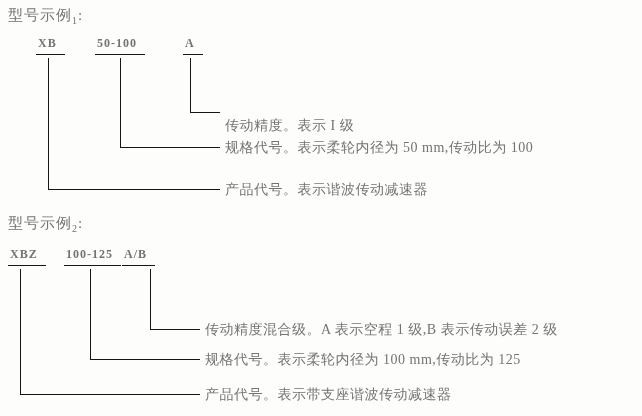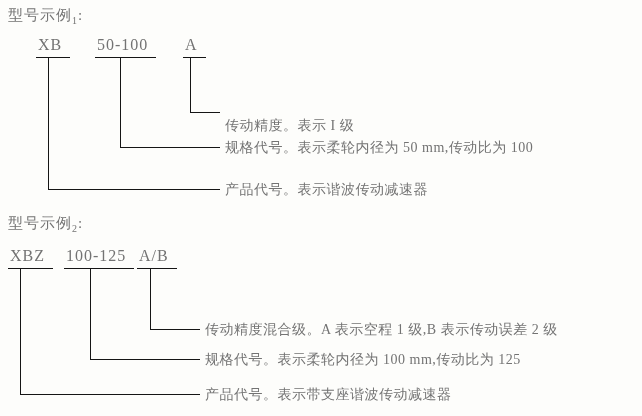--- a/index.html
+++ b/index.html
@@ -15,25 +15,26 @@
   }
   .hdr {
     position: absolute;
     font-size: 15px;
     letter-spacing: 1px;
     white-space: nowrap;
   }
   .hdr sub { font-size: 10px; line-height: 1; }
   .code {
     position: absolute;
-    font-size: 16px;
+    font-size: 12px;
     letter-spacing: 1px;
     padding: 0 8px 3px 2px;
     border-bottom: 1.5px solid #151515;
     white-space: nowrap;
+    font-weight: bold;
   }
   .conn {
     position: absolute;
     border-left: 1.5px solid #151515;
     border-bottom: 1.5px solid #151515;
   }
   .lbl {
     position: absolute;
     font-size: 14px;
     letter-spacing: 0.5px;
@@ -48,21 +49,21 @@
   .conn1a { left: 190px; top: 58px; width: 30px;  height: 55px; }
   .conn1b { left: 120px; top: 58px; width: 100px; height: 90px; }
   .conn1c { left: 48px;  top: 58px; width: 172px; height: 132px; }
   .lbl1a { left: 225px; top: 104px; margin-top: 13px; }
   .lbl1b { left: 225px; top: 139px; }
   .lbl1c { left: 225px; top: 181px; }
   
   .hdr2  { left: 8px; top: 214px; }
   .code2a { left: 8px;   top: 247px; }
   .code2b { left: 64px;  top: 247px; }
-  .code2c { left: 137px; top: 247px; }
+  .code2c { left: 122px; top: 247px; }
   .conn2a { left: 150px; top: 269px; width: 50px;  height: 61px; }
   .conn2b { left: 90px;  top: 269px; width: 110px; height: 91px; }
   .conn2c { left: 20px;  top: 269px; width: 180px; height: 126px; }
   .lbl2a { left: 205px; top: 321px; }
   .lbl2b { left: 205px; top: 351px; }
   .lbl2c { left: 205px; top: 386px; }
 </style>
 </head>
 <body>
 

